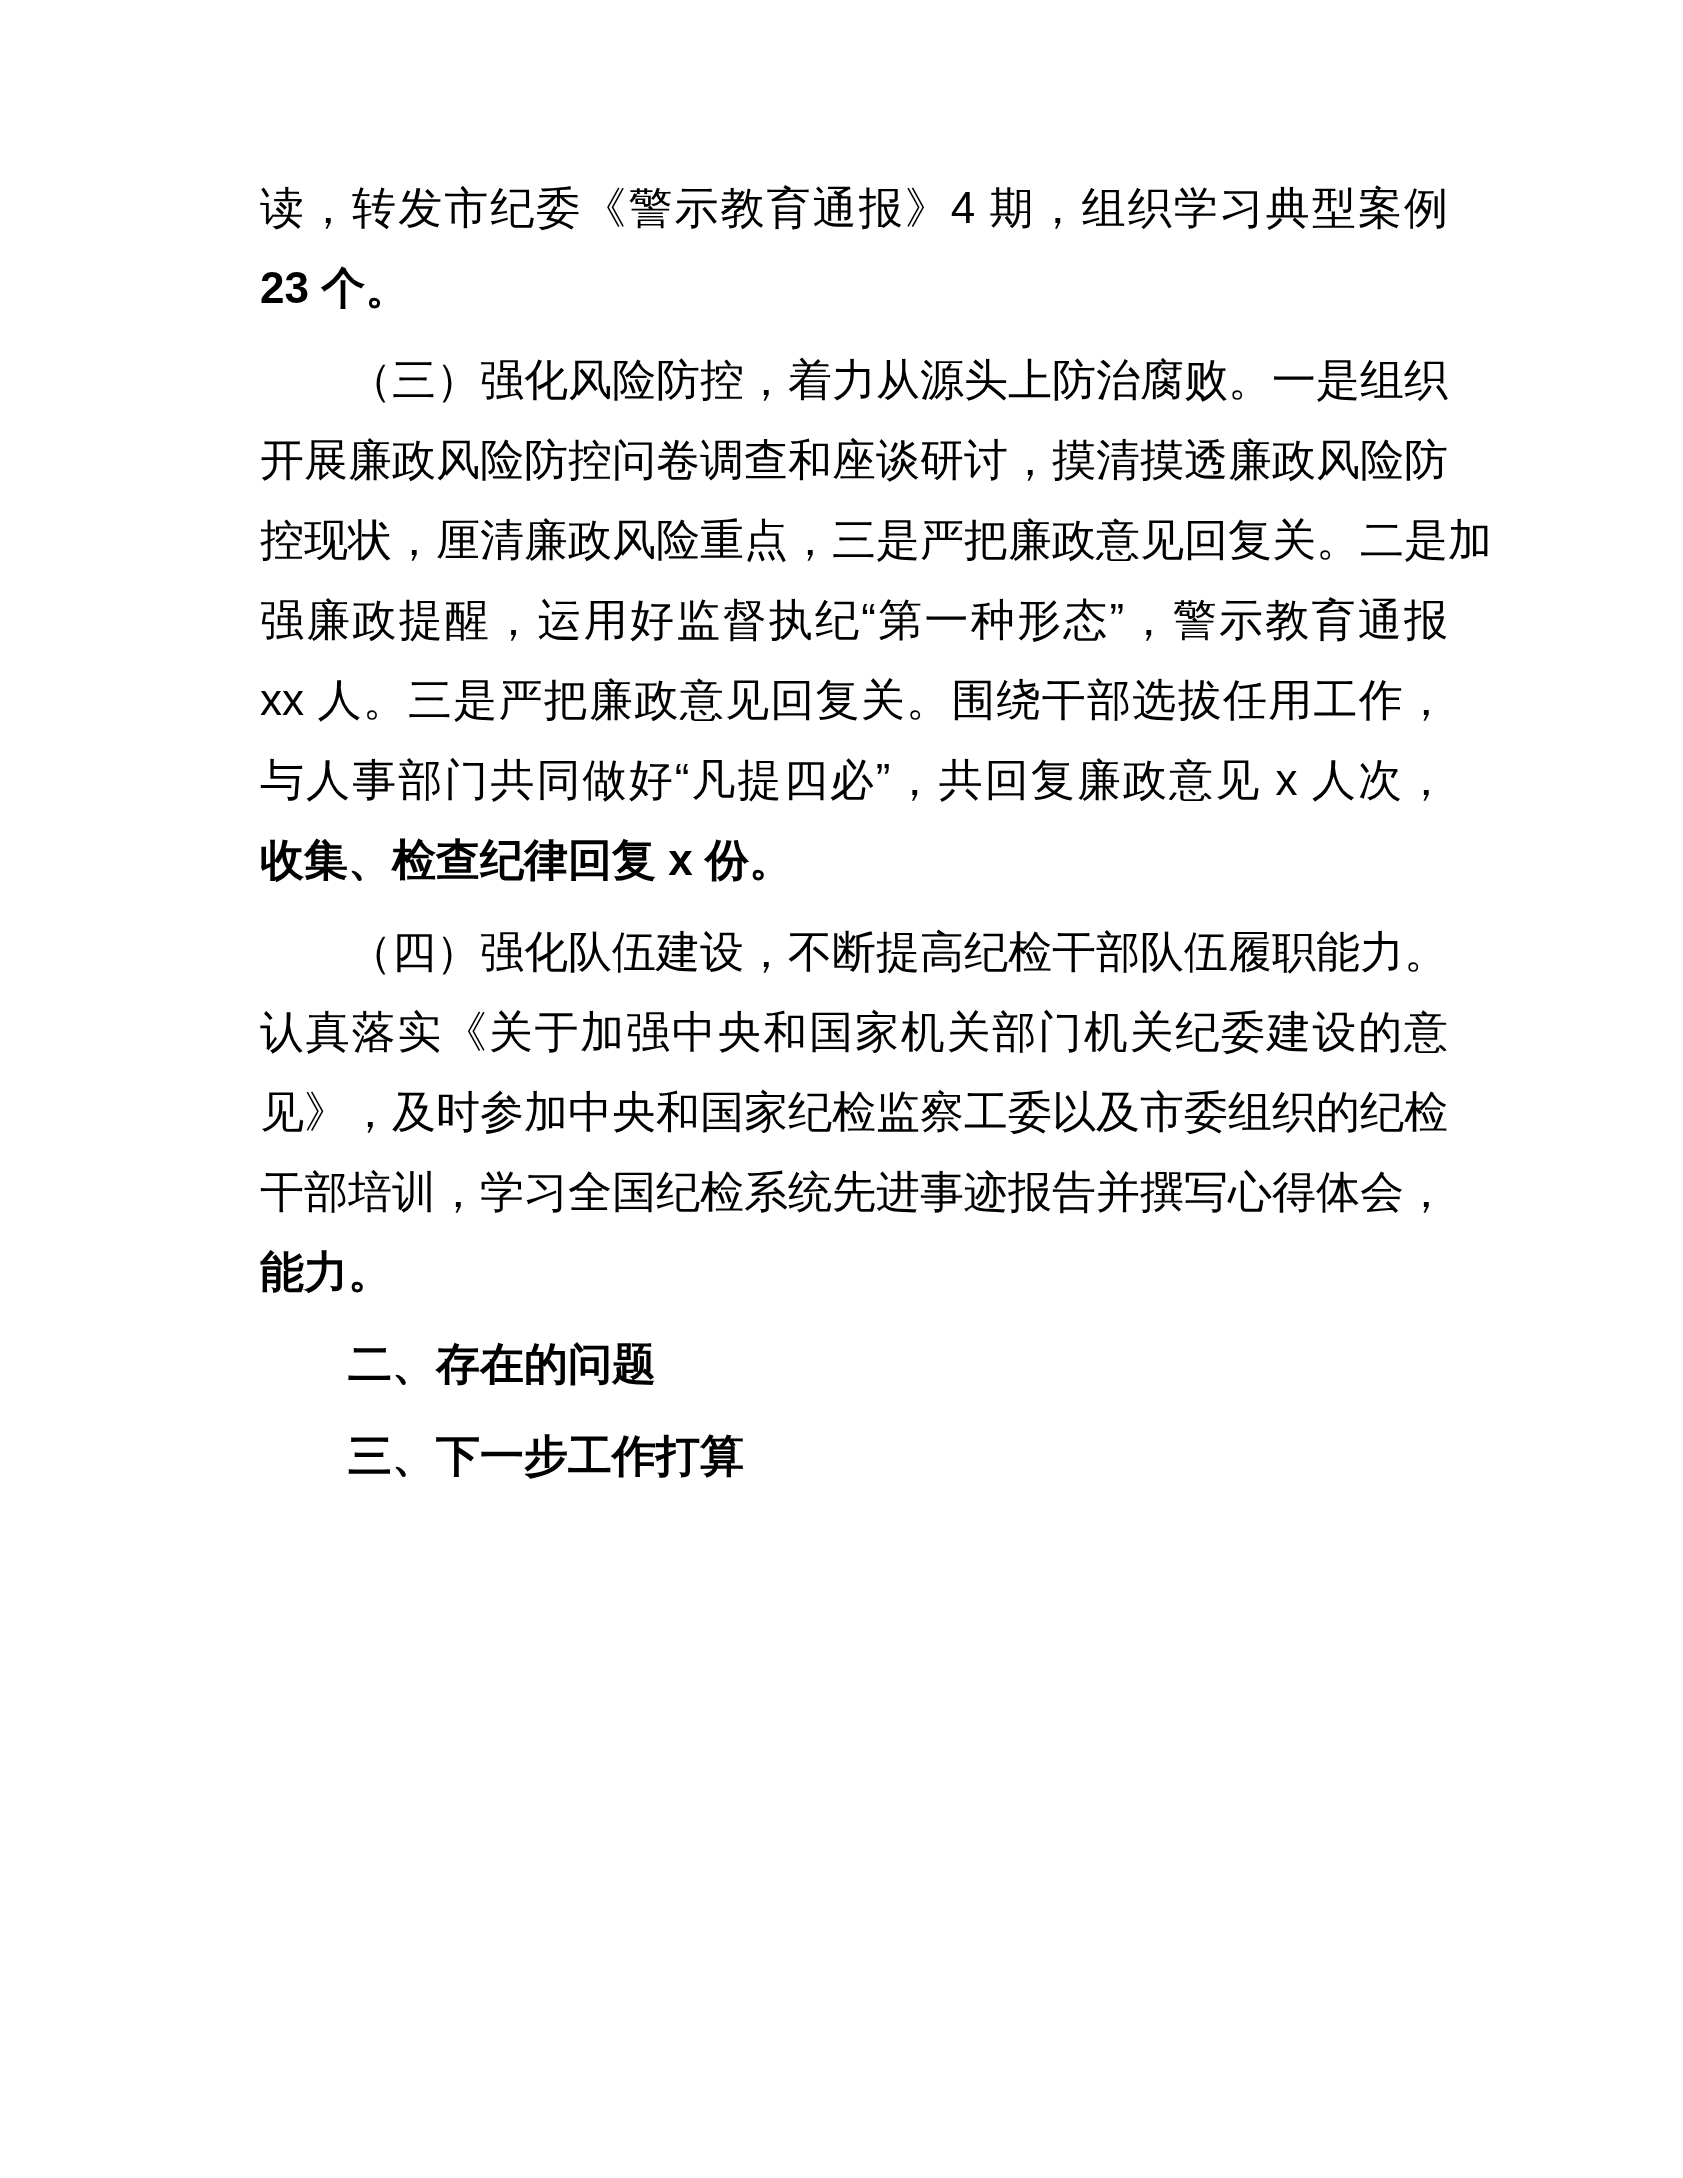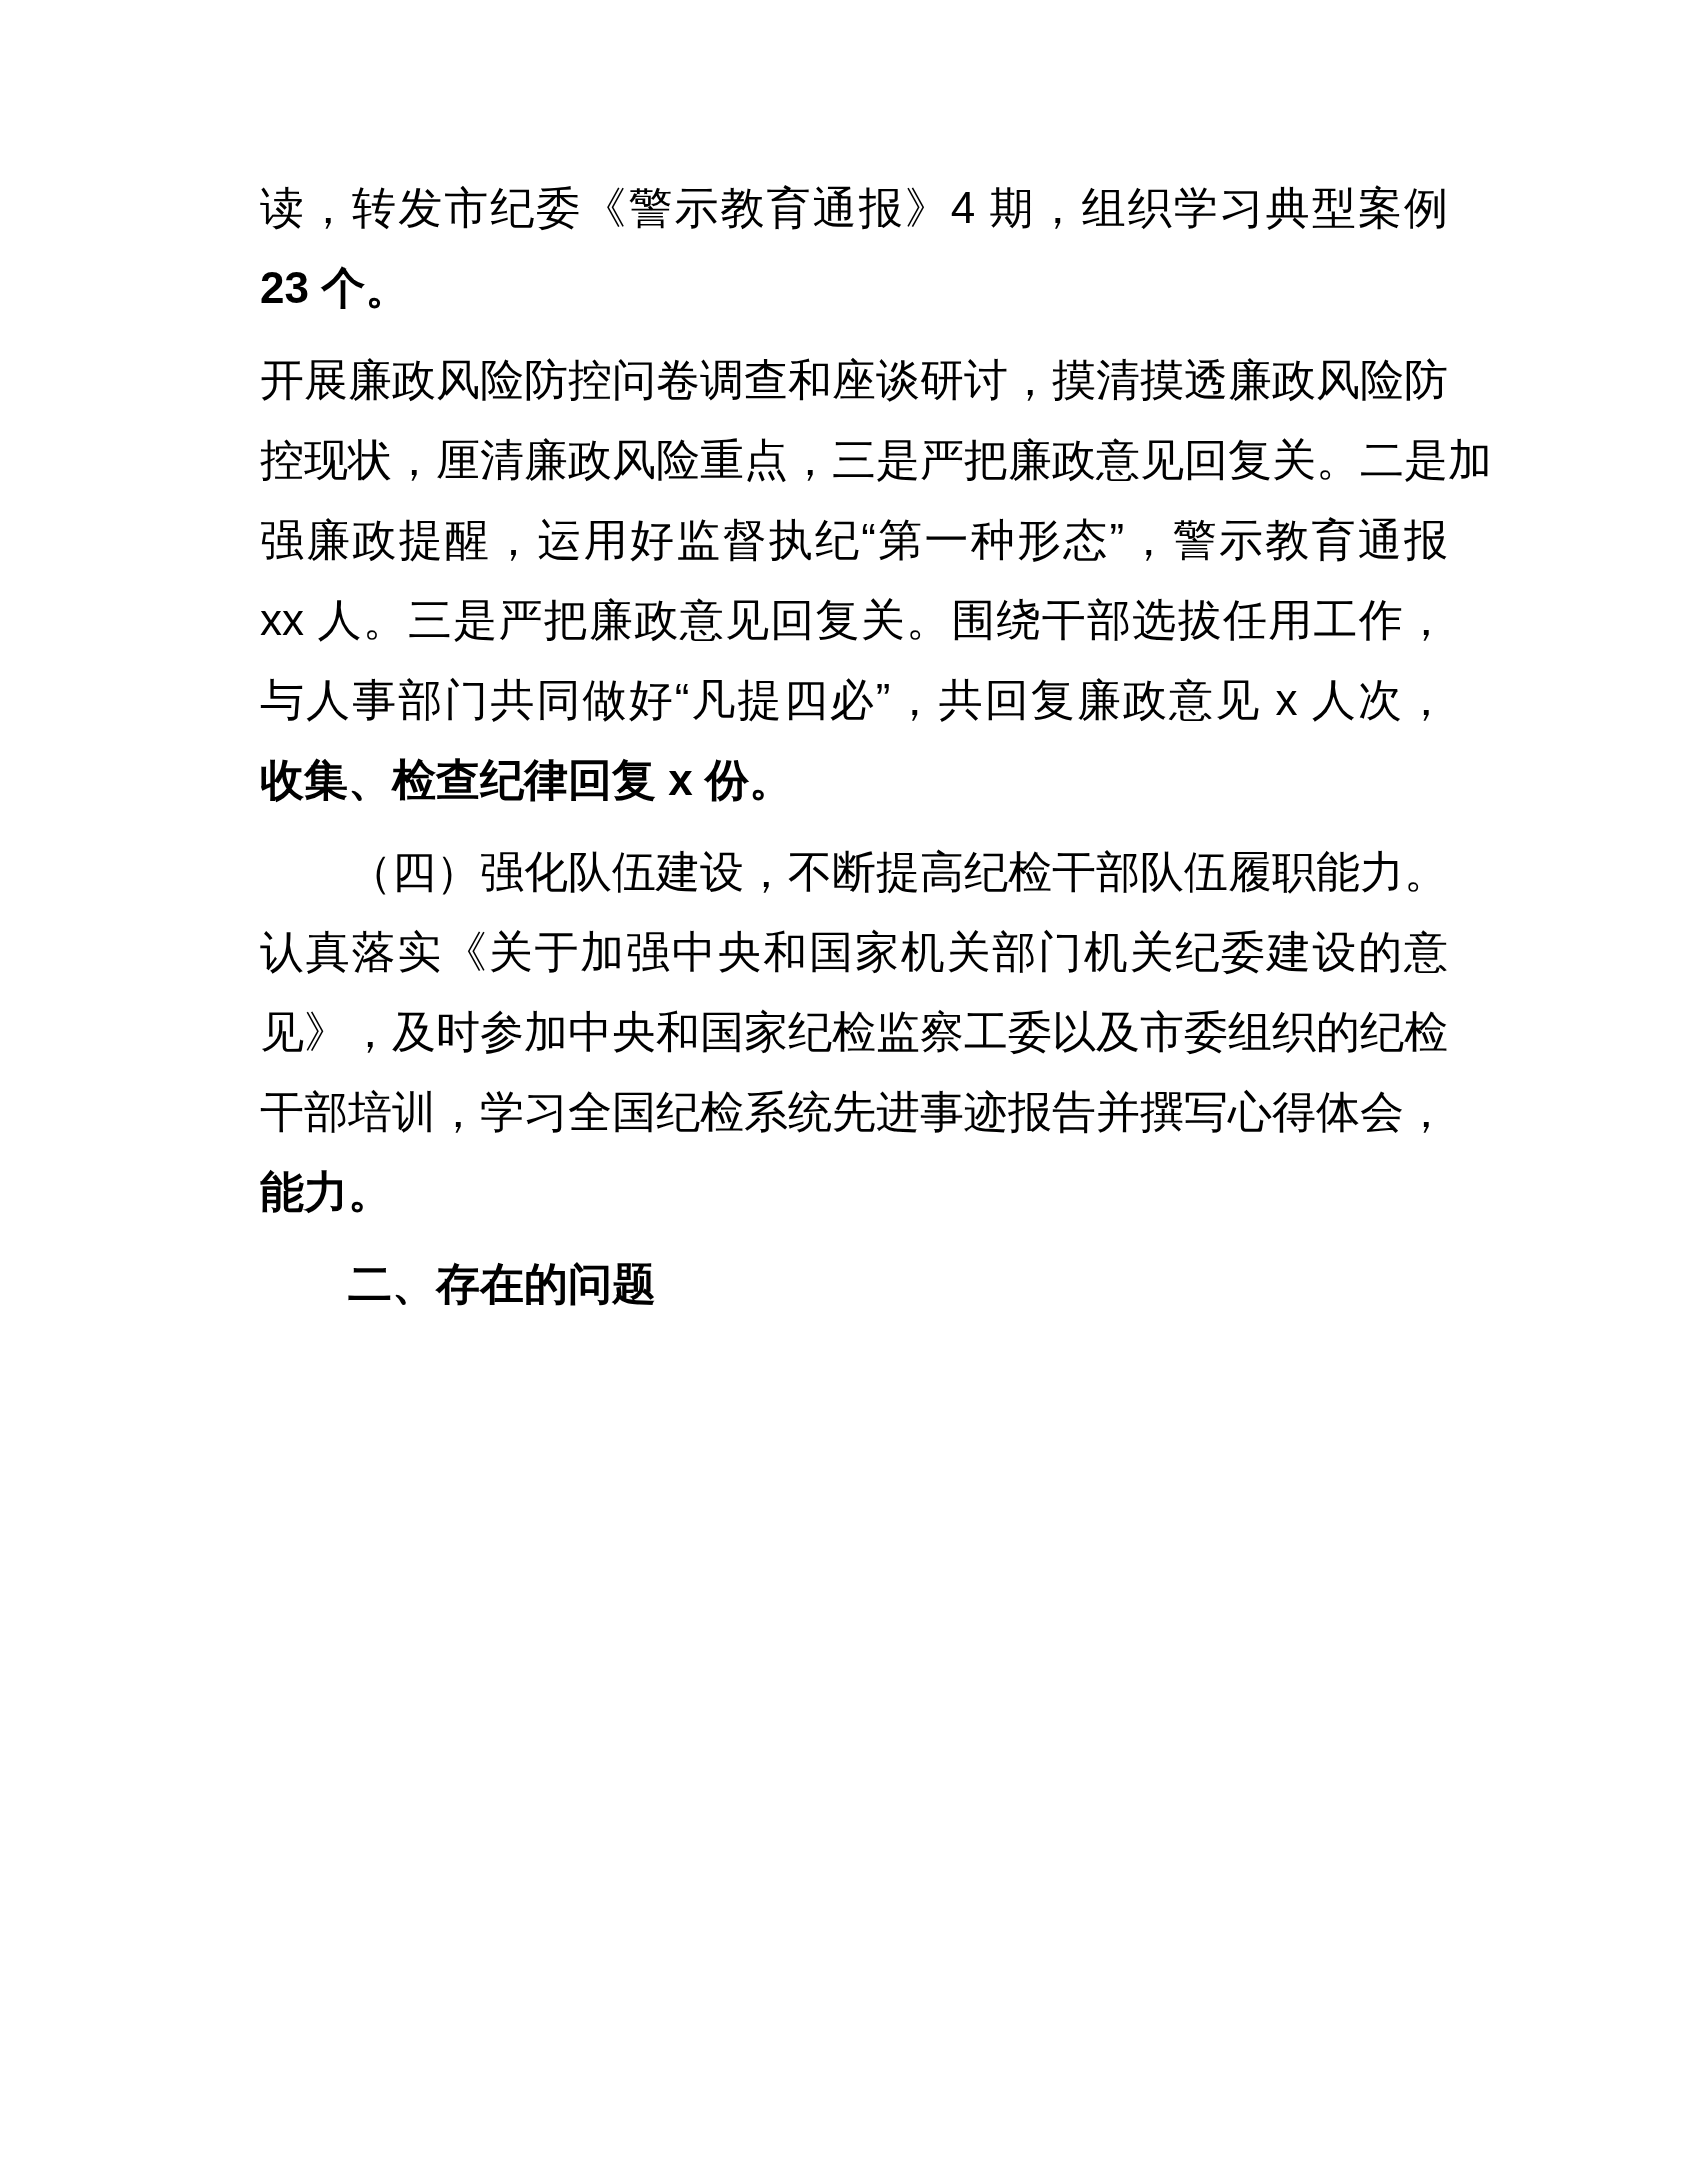--- a/index.html
+++ b/index.html
@@ -48,32 +48,36 @@
 </head>
 <body>
 
 <div class="page">
   <div class="content">
       <div class="para">
         <div class="line fill">读，转发市纪委《警示教育通报》4 期，组织学习典型案例</div>
         <div class="line last">23 个。</div>
       </div>
       <div class="para">
+        <div class="line fill indent">（三）强化风险防控，着力从源头上防治腐败。一是组织</div>
         <div class="line fill">开展廉政风险防控问卷调查和座谈研讨，摸清摸透廉政风险防</div>
         <div class="line fill">控现状，厘清廉政风险重点，三是严把廉政意见回复关。二是加</div>
         <div class="line fill">强廉政提醒，运用好监督执纪“第一种形态”，警示教育通报</div>
         <div class="line fill">xx 人。三是严把廉政意见回复关。围绕干部选拔任用工作，</div>
         <div class="line fill">与人事部门共同做好“凡提四必”，共回复廉政意见 x 人次，</div>
         <div class="line last">收集、检查纪律回复 x 份。</div>
       </div>
       <div class="para">
         <div class="line fill indent">（四）强化队伍建设，不断提高纪检干部队伍履职能力。</div>
         <div class="line fill">认真落实《关于加强中央和国家机关部门机关纪委建设的意</div>
         <div class="line fill">见》，及时参加中央和国家纪检监察工委以及市委组织的纪检</div>
         <div class="line fill">干部培训，学习全国纪检系统先进事迹报告并撰写心得体会，</div>
         <div class="line last">能力。</div>
       </div>
       <div class="para">
         <div class="line last indent">二、存在的问题</div>
       </div>
+      <div class="para">
+        <div class="line last indent">三、下一步工作打算</div>
+      </div>
     </div>
 </div>
 
 
 </body></html>

